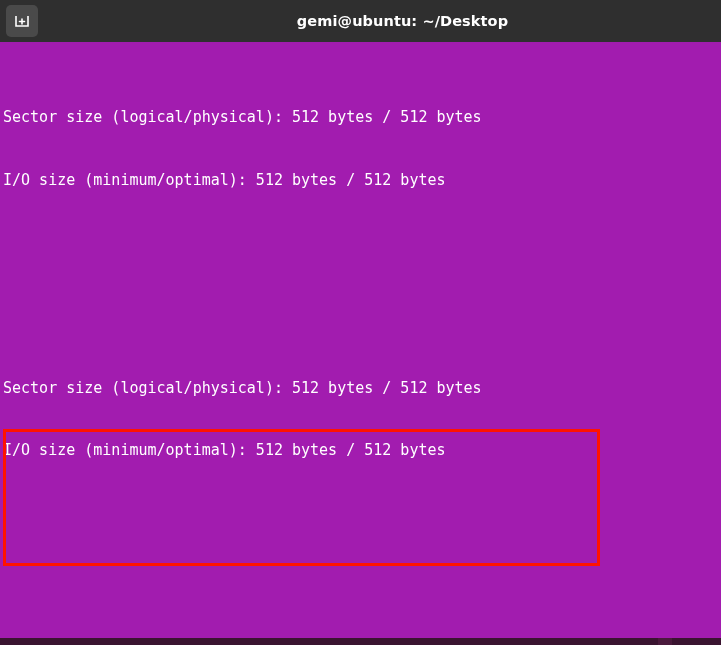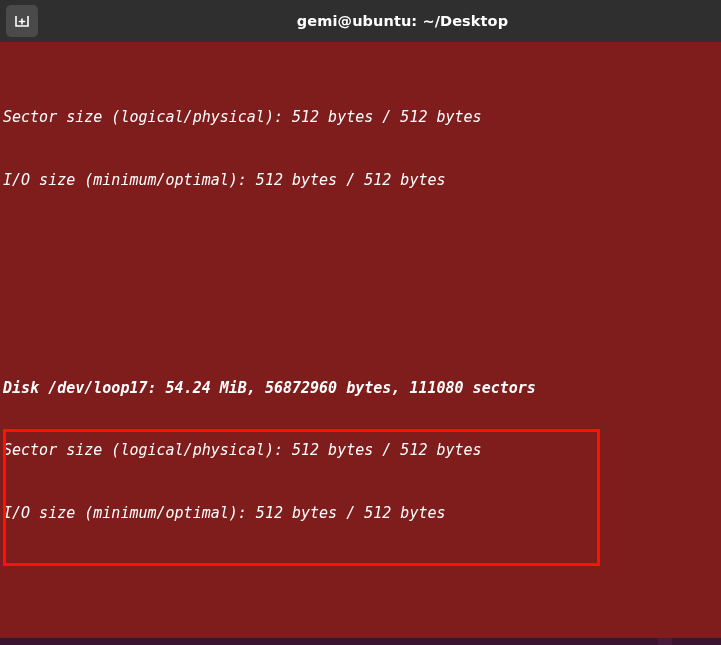--- a/index.html
+++ b/index.html
@@ -109,30 +109,29 @@
     <span>
       <svg width="18" height="18" viewBox="0 0 18 18" aria-hidden="true">
         <path d="M3 4 V14 H15 V4" fill="none" stroke="#ffffff" stroke-width="1.6"></path>
         <path d="M9 7 V12 M6.5 9.5 H11.5" stroke="#ffffff" stroke-width="1.6" stroke-linecap="round"></path>
       </svg>
     </span>
   </div>
   <div id="titlebar-title">gemi@ubuntu: ~/Desktop</div>
 </div>
 
-<div id="terminal" style="background: #7f1d1d; font-style: italic;">
+<div id="terminal" style="background: #a21caf;">
 
   <div id="screen">
 
     <div class="line">Sector size (logical/physical): 512 bytes / 512 bytes</div>
     <div class="line">I/O size (minimum/optimal): 512 bytes / 512 bytes</div>
     <div class="line"></div>
     <div class="line"></div>
 
-    <div class="line b">Disk /dev/loop17: 54.24 MiB, 56872960 bytes, 111080 sectors</div>
     <div class="line">Sector size (logical/physical): 512 bytes / 512 bytes</div>
     <div class="line">I/O size (minimum/optimal): 512 bytes / 512 bytes</div>
     <div class="line"></div>
     
 
     
     
     
     
     

